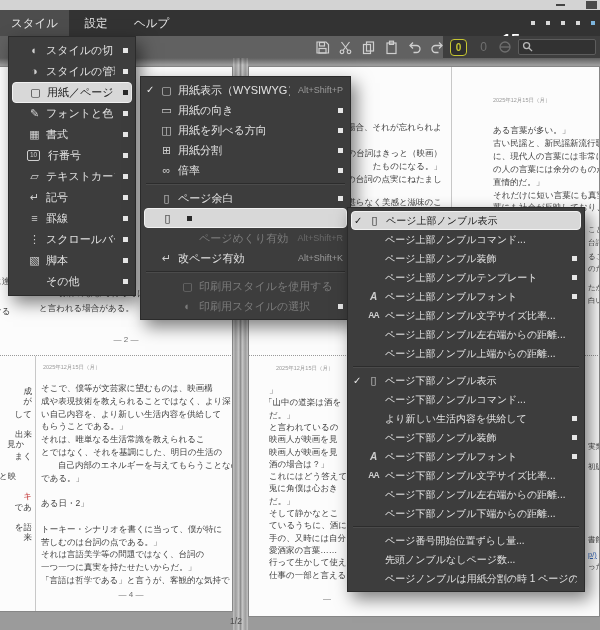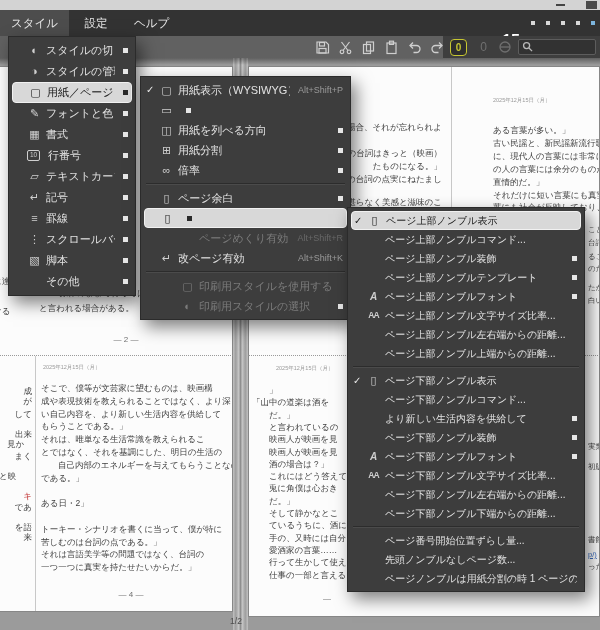--- a/index.html
+++ b/index.html
@@ -175,20 +175,21 @@
       <div class="pline" style="left: 42px; top: 92px;">とではなく、それを基調にした、明日の生活の</div>
       <div class="pline" style="left: 59px; top: 104.8px;">自己内部のエネルギーを与えてもらうことなの</div>
       <div class="pline" style="left: 42px; top: 117.6px;">である。」</div>
       <div class="pline" style="left: 42px; top: 130.4px;"></div>
       <div class="pline" style="left: 42px; top: 143.2px;">ある日・2」</div>
       <div class="pline" style="left: 42px; top: 156px;"></div>
       <div class="pline" style="left: 42px; top: 168.8px;">トーキー・シナリオを書くに当って、僕が特に</div>
       <div class="pline" style="left: 42px; top: 181.6px;">苦しむのは台詞の点である。」</div>
       <div class="pline" style="left: 42px; top: 194.4px;">それは言語美学等の問題ではなく、台詞の</div>
       <div class="pline" style="left: 42px; top: 207.2px;">一つ一つに真実を持たせたいからだ。」</div>
+      <div class="pline" style="left: 42px; top: 220px;">「言語は哲学である」と言うが、客観的な気持で</div>
       <div class="frag" style="top: 31px; left: 0px; width: 33px; text-align: right;">成</div>
       <div class="frag" style="top: 41px; left: 0px; width: 33px; text-align: right;">が</div>
       <div class="frag" style="top: 54px; left: 0px; width: 33px; text-align: right;">して</div>
       <div class="frag" style="top: 74px; left: 0px; width: 33px; text-align: right;">出来</div>
       <div class="frag" style="top: 84px; left: 0px; width: 33px; text-align: center;">見か</div>
       <div class="frag" style="top: 96px; left: 0px; width: 33px; text-align: right;">まく</div>
       <div class="frag" style="top: 116px; left: 0px; width: 33px; text-align: left;">と映</div>
       <div class="frag red" style="top: 136px; left: 0px; width: 33px; text-align: right;">キ</div>
       <div class="frag" style="top: 147px; left: 0px; width: 33px; text-align: right;">であ</div>
       <div class="frag" style="top: 167px; left: 0px; width: 33px; text-align: right;">を語</div>
@@ -214,21 +215,21 @@
       <div class="efrag" style="top: 159px; left: 339px;">ことの</div>
       <div class="efrag" style="top: 172px; left: 339px;">台詞</div>
       <div class="efrag" style="top: 186px; left: 339px;">ること</div>
       <div class="efrag" style="top: 198px; left: 339px;">のだ。</div>
       <div class="efrag" style="top: 217px; left: 339px;">たが</div>
       <div class="efrag" style="top: 230px; left: 339px;">白いも</div>
     </div>
   <div class="page" id="page-lr" style="left:248px;top:298px;width:352px;height:261px;border-top:none;">
       <div class="pdate" style="left: 27px; top: 9px;">2025年12月15日（月）</div>
       <div class="pline" style="left: 20px; top: 30px;">」</div>
-      <div class="pline" style="left: 3px; top: 42.3px;">「山中の道楽は酒を</div>
+      <div class="pline" style="left: 15px; top: 42.3px;">「山中の道楽は酒を</div>
       <div class="pline" style="left: 20px; top: 54.6px;">だ。」</div>
       <div class="pline" style="left: 20px; top: 66.9px;">と言われているの</div>
       <div class="pline" style="left: 20px; top: 79.2px;">映画人が映画を見</div>
       <div class="pline" style="left: 20px; top: 91.5px;">映画人が映画を見</div>
       <div class="pline" style="left: 20px; top: 103.8px;">酒の場合は？」</div>
       <div class="pline" style="left: 20px; top: 116.1px;">これにはどう答えて</div>
       <div class="pline" style="left: 20px; top: 128.4px;">兎に角僕は心おき</div>
       <div class="pline" style="left: 20px; top: 140.7px;">だ。」</div>
       <div class="pline" style="left: 20px; top: 153px;">そして静かなとこ</div>
       <div class="pline" style="left: 20px; top: 165.3px;">ているうちに、酒に</div>
@@ -324,20 +325,21 @@
 <div class="menu" id="menu-paper">
     <div class="mi" style="height: 20px;">
       <span class="mark">✓</span>
       <span class="ic">▢</span>
       <span class="lbl">用紙表示（WYSIWYG）</span>
       <span class="sc">Alt+Shift+P</span>
     </div>
     <div class="mi" style="height: 20px;">
       <span class="mark"></span>
       <span class="ic">▭</span>
+      <span class="lbl">用紙の向き</span>
       <span class="sub"></span>
     </div>
     <div class="mi" style="height: 20px;">
       <span class="mark"></span>
       <span class="ic">◫</span>
       <span class="lbl">用紙を列べる方向</span>
       <span class="sub"></span>
     </div>
     <div class="mi" style="height: 20px;">
       <span class="mark"></span>

